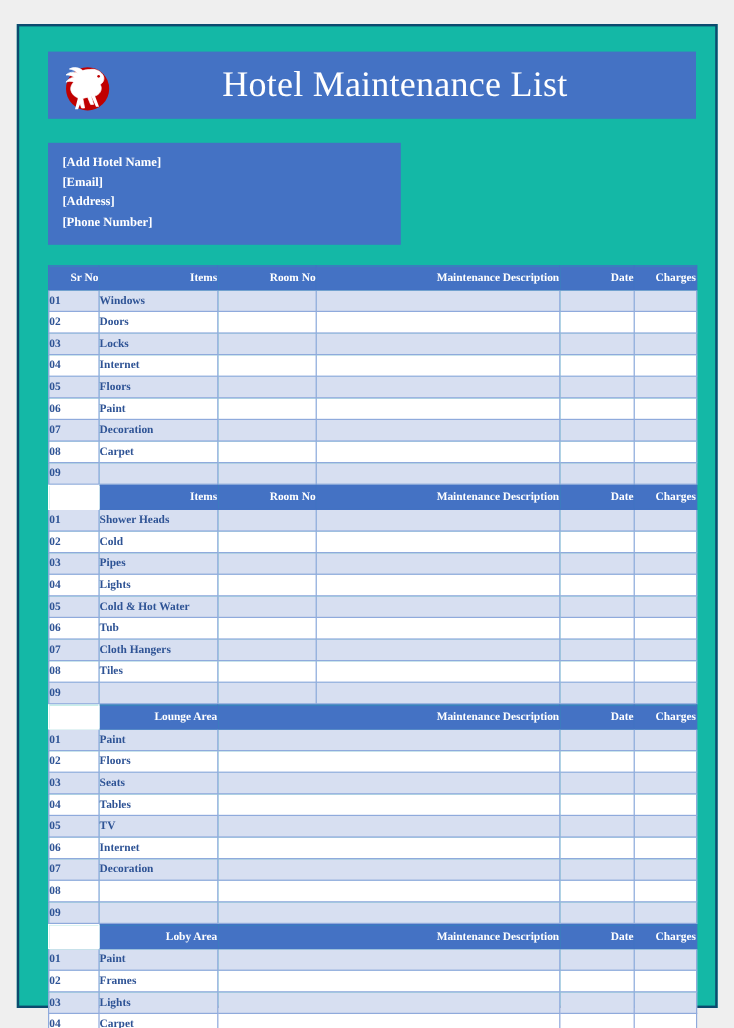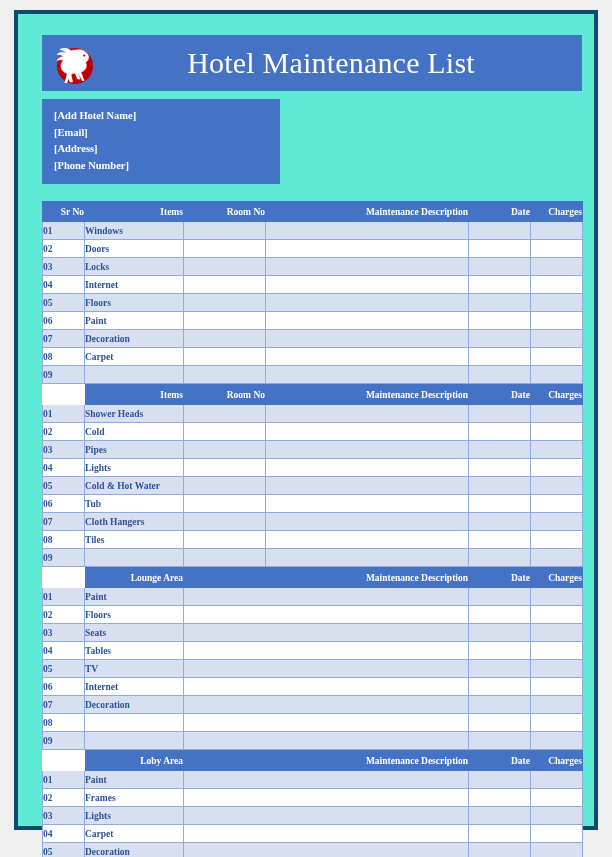--- a/index.html
+++ b/index.html
@@ -10,25 +10,25 @@
   body {
     width: 612px;
     height: 857px;
     background: #efefef;
     font-family: "Liberation Serif", "DejaVu Serif", serif;
     overflow: hidden;
   }
   .page {
     position: absolute;
     left: 14px;
-    top: 10px;
+    top: 20px;
     width: 584px;
     height: 820px;
-    background: #5eead4;
-    border: 4px solid #0c4a6e;
+    background: #14b8a6;
+    border: 2px solid #0c4a6e;
     box-sizing: border-box;
   }
   .page-inner {
     position: absolute;
     left: 24px;
     top: 21px;
     width: 540px;
   }
 
   
@@ -54,22 +54,22 @@
     color: #ffffff;
     font-size: 30px;
     font-family: "Liberation Serif", "DejaVu Serif", serif;
     letter-spacing: 0.2px;
     padding-right: 26px;
     white-space: nowrap;
   }
 
   
   .info-block {
-    margin-top: 8px;
-    width: 238px;
+    margin-top: 20px;
+    width: 294px;
     background: #4472c4;
     color: #ffffff;
     padding: 9px 0 10px 12px;
     box-sizing: border-box;
   }
   .info-line {
     font-size: 10.5px;
     font-weight: bold;
     line-height: 16.5px;
     color: #ffffff;

